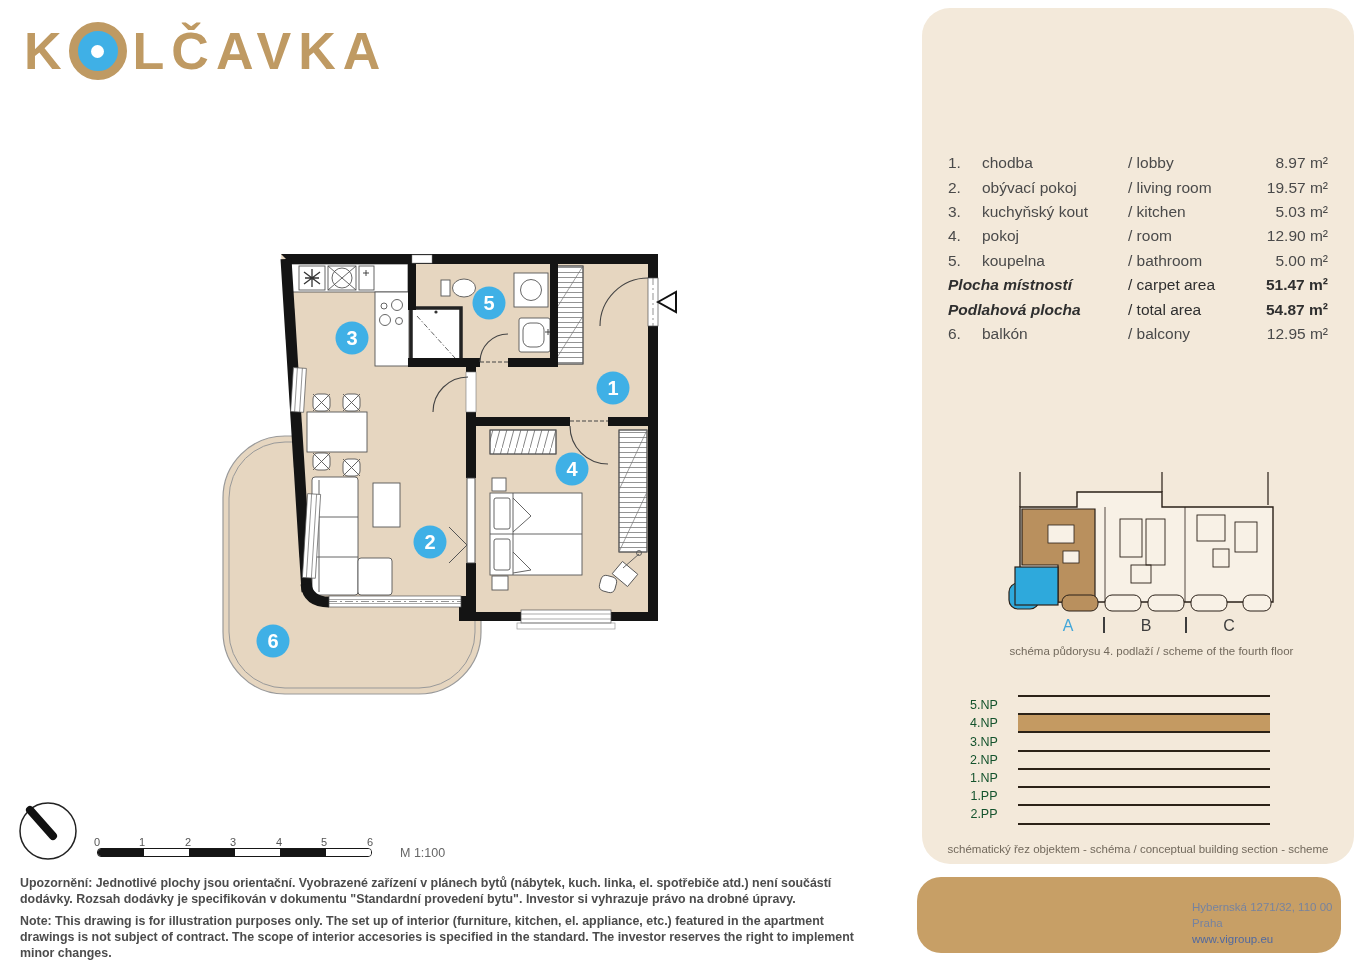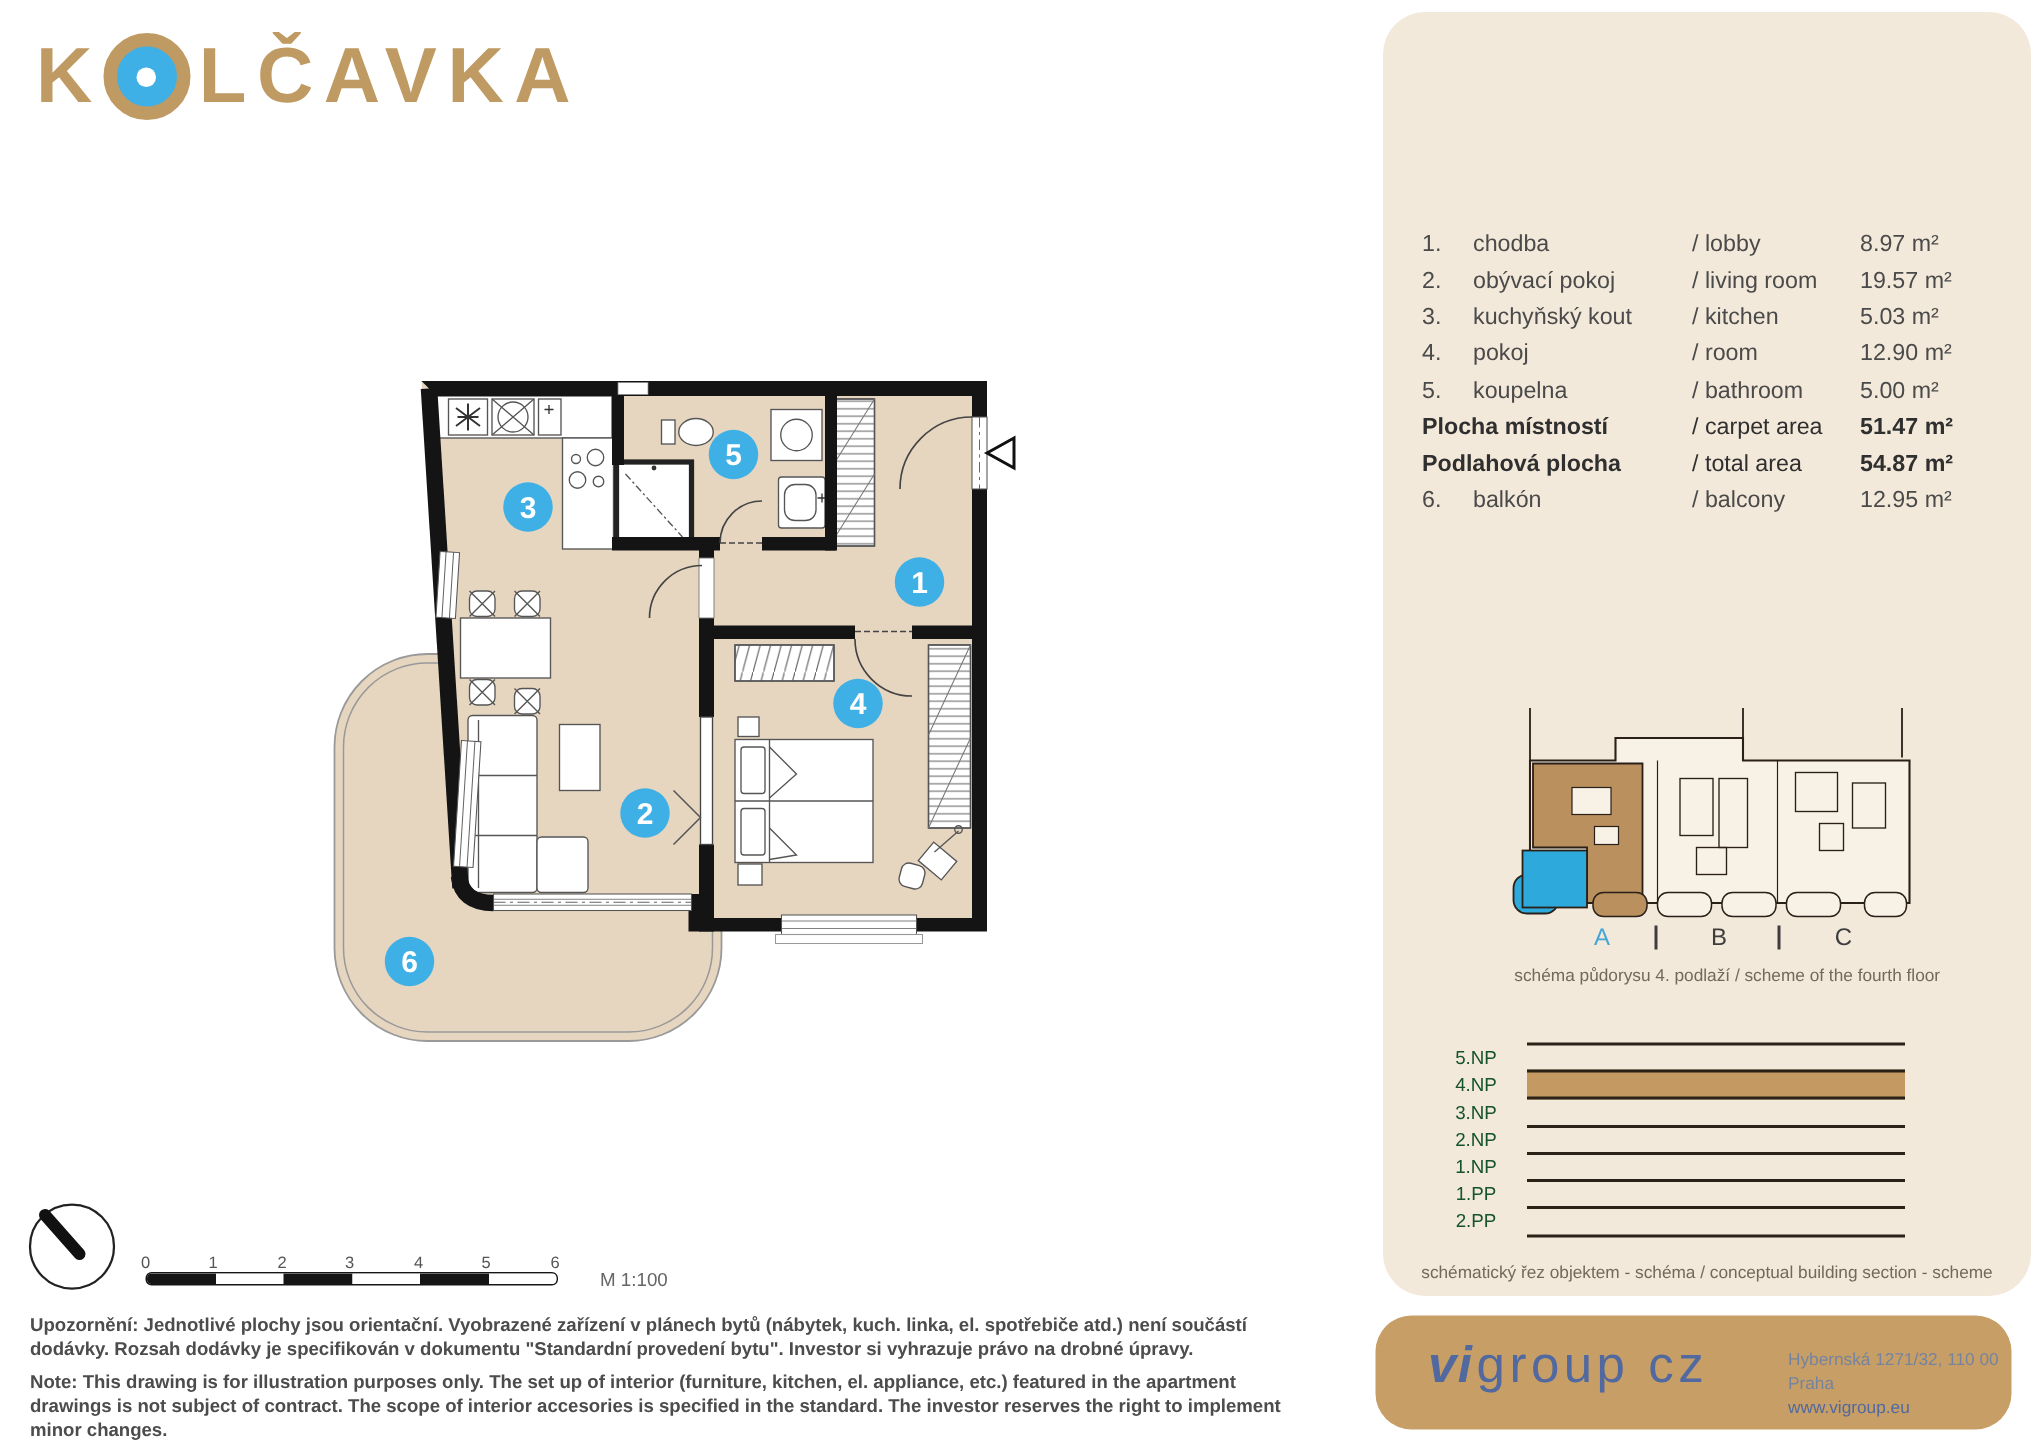--- a/index.html
+++ b/index.html
@@ -16,23 +16,23 @@
   
   #panel{left:922px;top:8px;width:432px;height:856px;background:#f3e9da;border-radius:28px;}
   #title{left:948px;top:40px;width:386px;color:#3ba6da;font-weight:bold;}
   #title .l1{font-size:33px;letter-spacing:5.5px;white-space:nowrap;}
   #title .l2{font-size:33px;letter-spacing:2.2px;margin-top:4px;white-space:nowrap;}
   
   #roomtable{left:948px;top:151px;width:380px;font-size:15.5px;color:#4a4a4a;}
   #roomtable .row{display:flex;height:24.4px;align-items:center;}
   #roomtable .num{width:34px;}
   #roomtable .cz{width:146px;}
-  #roomtable .wide{width:180px;}
+  #roomtable .wide{width:180px;font-style:italic;}
   #roomtable .en{width:112px;}
-  #roomtable .area{flex:1;text-align:left;}
+  #roomtable .area{flex:1;text-align:right;}
   #roomtable .bold{font-weight:bold;color:#2f2f2f;}
   
   .seclabel{font-size:16px;color:#3d3d3d;text-align:center;width:24px;}
   .seclabel.blue{color:#42a7d9;}
   .secdiv{width:2px;height:16px;background:#3d3d3d;}
   .caption{font-size:11.5px;color:#72695c;text-align:center;}
   
   .floorline{height:2px;background:#2b2217;left:1018px;width:252px;}
   #floorbar{left:1018px;top:713px;width:252px;height:20px;background:#c49a62;
             border-top:2px solid #2b2217;border-bottom:2px solid #2b2217;box-sizing:border-box;}
@@ -398,22 +398,18 @@
       <div style="background:#fff"></div>
   </div>
   <span id="scaleratio" class="abs">M 1:100</span>
 
   <div id="notes" class="abs">
     <p>Upozornění: Jednotlivé plochy jsou orientační. Vyobrazené zařízení v plánech bytů (nábytek, kuch. linka, el. spotřebiče atd.) není součástí dodávky. Rozsah dodávky je specifikován v dokumentu "Standardní provedení bytu". Investor si vyhrazuje právo na drobné úpravy.</p>
     <p>Note: This drawing is for illustration purposes only. The set up of interior (furniture, kitchen, el. appliance, etc.) featured in the apartment drawings is not subject of contract. The scope of interior accesories is specified in the standard. The investor reserves the right to implement minor changes.</p>
   </div>
 
   <div id="footer" class="abs"></div>
-  <div id="brand" class="abs">
-    <span class="vi">vi</span>
-    <span class="rest">group cz</span>
-  </div>
   <div id="addr" class="abs">
     <div>Hybernská 1271/32, 110 00 Praha</div>
     <div class="web">www.vigroup.eu</div>
   </div>
 
 </div>
 
 </body></html>

